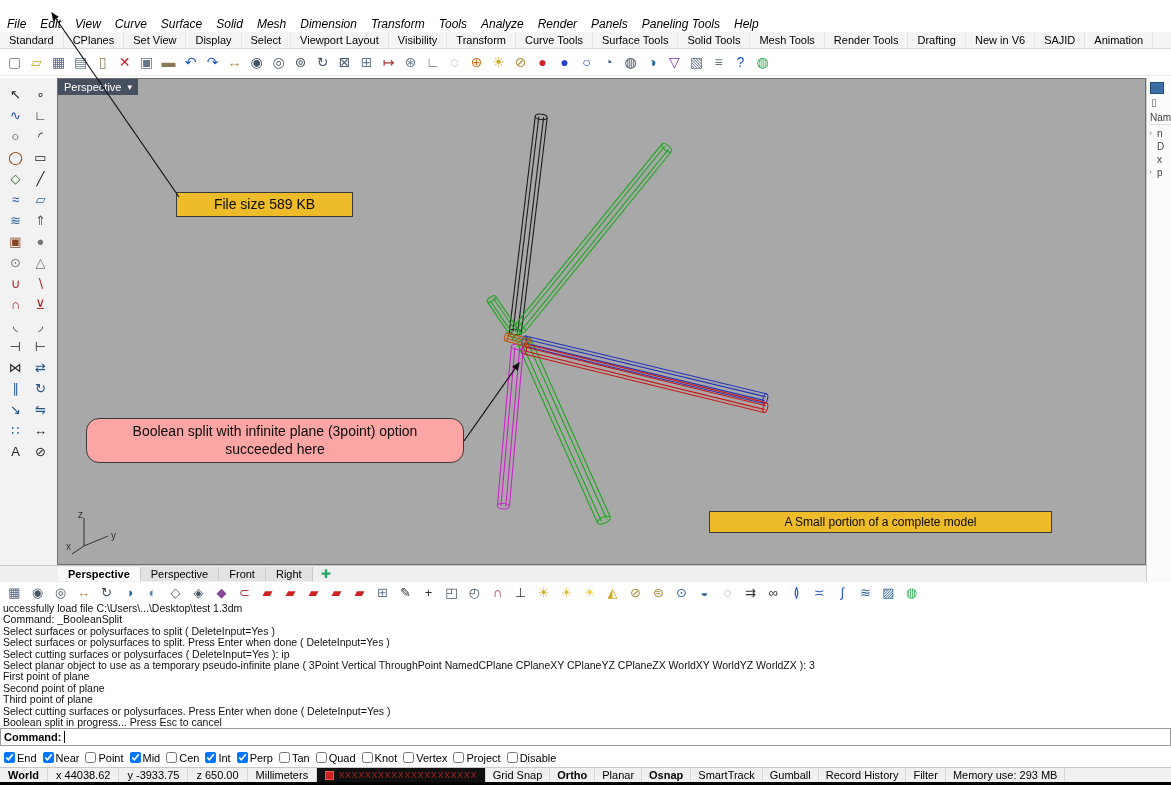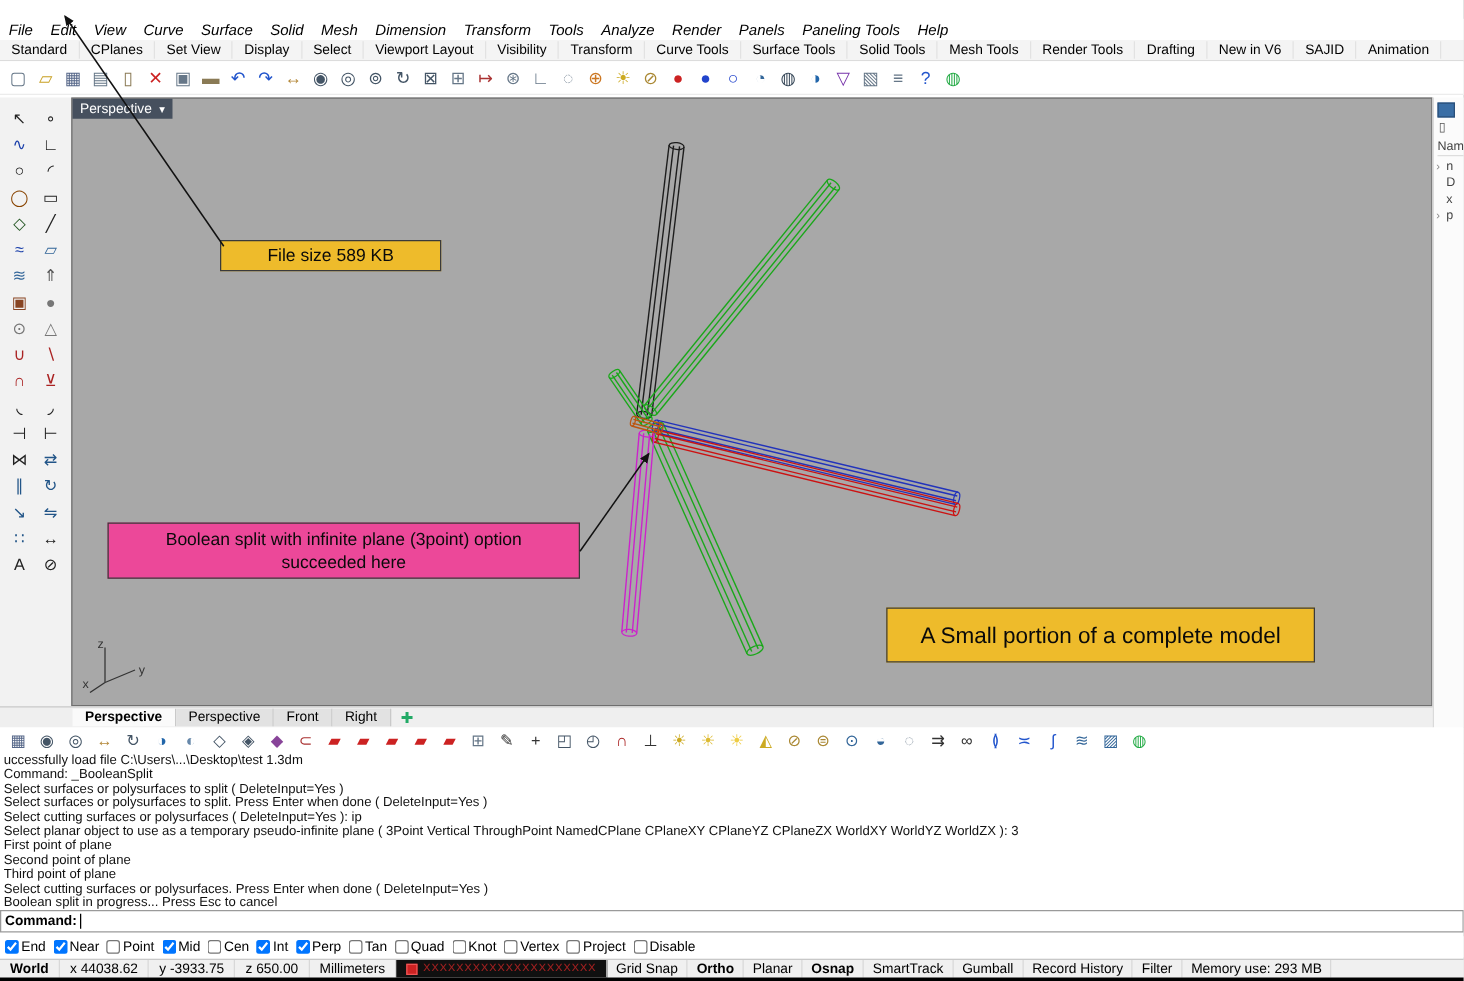--- a/index.html
+++ b/index.html
@@ -31,21 +31,21 @@
   .vp-label { position:absolute; left:0; top:0; z-index:6; background:#46505e; color:#fff; font-size:11px; padding:2px 6px; display:flex; gap:6px; align-items:center; }
   .vp-label .arrow { font-size:9px; }
   .model-svg { position:absolute; left:0; top:0; width:100%; height:100%; }
   .axis-svg { position:absolute; left:6px; bottom:8px; z-index:4; }
   .axis-svg text { font-size:10px; fill:#333; font-family:"Liberation Sans",sans-serif; }
 
   
   .callout { position:absolute; z-index:5; border:1px solid #3a3a3a; color:#0a0a0a; display:flex; align-items:center; justify-content:center; text-align:center; line-height:1.25; }
   .callout-file-size { left:118px; top:113px; width:177px; height:25px; font-size:14px; }
   .callout-boolean { left:28px; top:339px; width:378px; height:45px; font-size:14px; padding:2px 10px; }
-  .callout-note { left:651px; top:407px; width:343px; height:44px; font-size:18px; }
+  .callout-note { left:651px; top:432px; width:343px; height:22px; font-size:12px; }
 
   
   .vp-tabs-row { position:absolute; left:0; top:565px; right:25px; height:17px; background:#efefef; border-top:1px solid #c9c9c9; display:flex; align-items:center; font-size:11px; padding-left:58px; }
   .vp-tab { padding:1px 10px; background:#e2e2e2; border-right:1px solid #c9c9c9; }
   .vp-tab.active { background:#fafafa; font-weight:bold; }
   .vp-add-tab { padding:0 8px; color:#2a6; font-size:12px; }
 
   
   .bottom-toolbar { position:absolute; left:0; top:582px; right:0; height:21px; display:flex; align-items:center; gap:4px; padding-left:5px; background:#fff; }
   .bicon { width:19px; height:19px; display:flex; align-items:center; justify-content:center; font-size:13px; }
@@ -376,21 +376,21 @@
           <line x1="448.6" y1="260.5" x2="470.6" y2="266.5" stroke="#bb5511" stroke-width="1.1"></line>
           <line x1="447.9" y1="262.9" x2="469.9" y2="268.9" stroke="#bb5511" stroke-width="1.1"></line>
           <ellipse cx="449" cy="259" rx="4" ry="1.8" transform="rotate(105.3 449 259)" fill="none" stroke="#bb5511" stroke-width="1"></ellipse>
           <ellipse cx="471" cy="265" rx="4" ry="1.8" transform="rotate(105.3 471 265)" fill="none" stroke="#bb5511" stroke-width="1"></ellipse>
         </g>
       </svg>
 
     <div class="callout callout-file-size" style="background: rgb(238, 187, 43);">
       <span>File size 589 KB</span>
     </div>
-    <div class="callout callout-boolean" style="background: #ec4899;">
+    <div class="callout callout-boolean" style="background: #fca5a5; border-radius: 13px;">
       <span>Boolean split with infinite plane (3point) option succeeded here</span>
     </div>
     <div class="callout callout-note" style="background: rgb(238, 187, 43);">
       <span>A Small portion of a complete model</span>
     </div>
 
     <svg class="axis-svg" width="60" height="50" viewBox="0 0 60 50">
       <line x1="20" y1="40" x2="20" y2="12" stroke="#333" stroke-width="1"></line>
       <line x1="20" y1="40" x2="44" y2="30" stroke="#333" stroke-width="1"></line>
       <line x1="20" y1="40" x2="8" y2="48" stroke="#333" stroke-width="1"></line>

